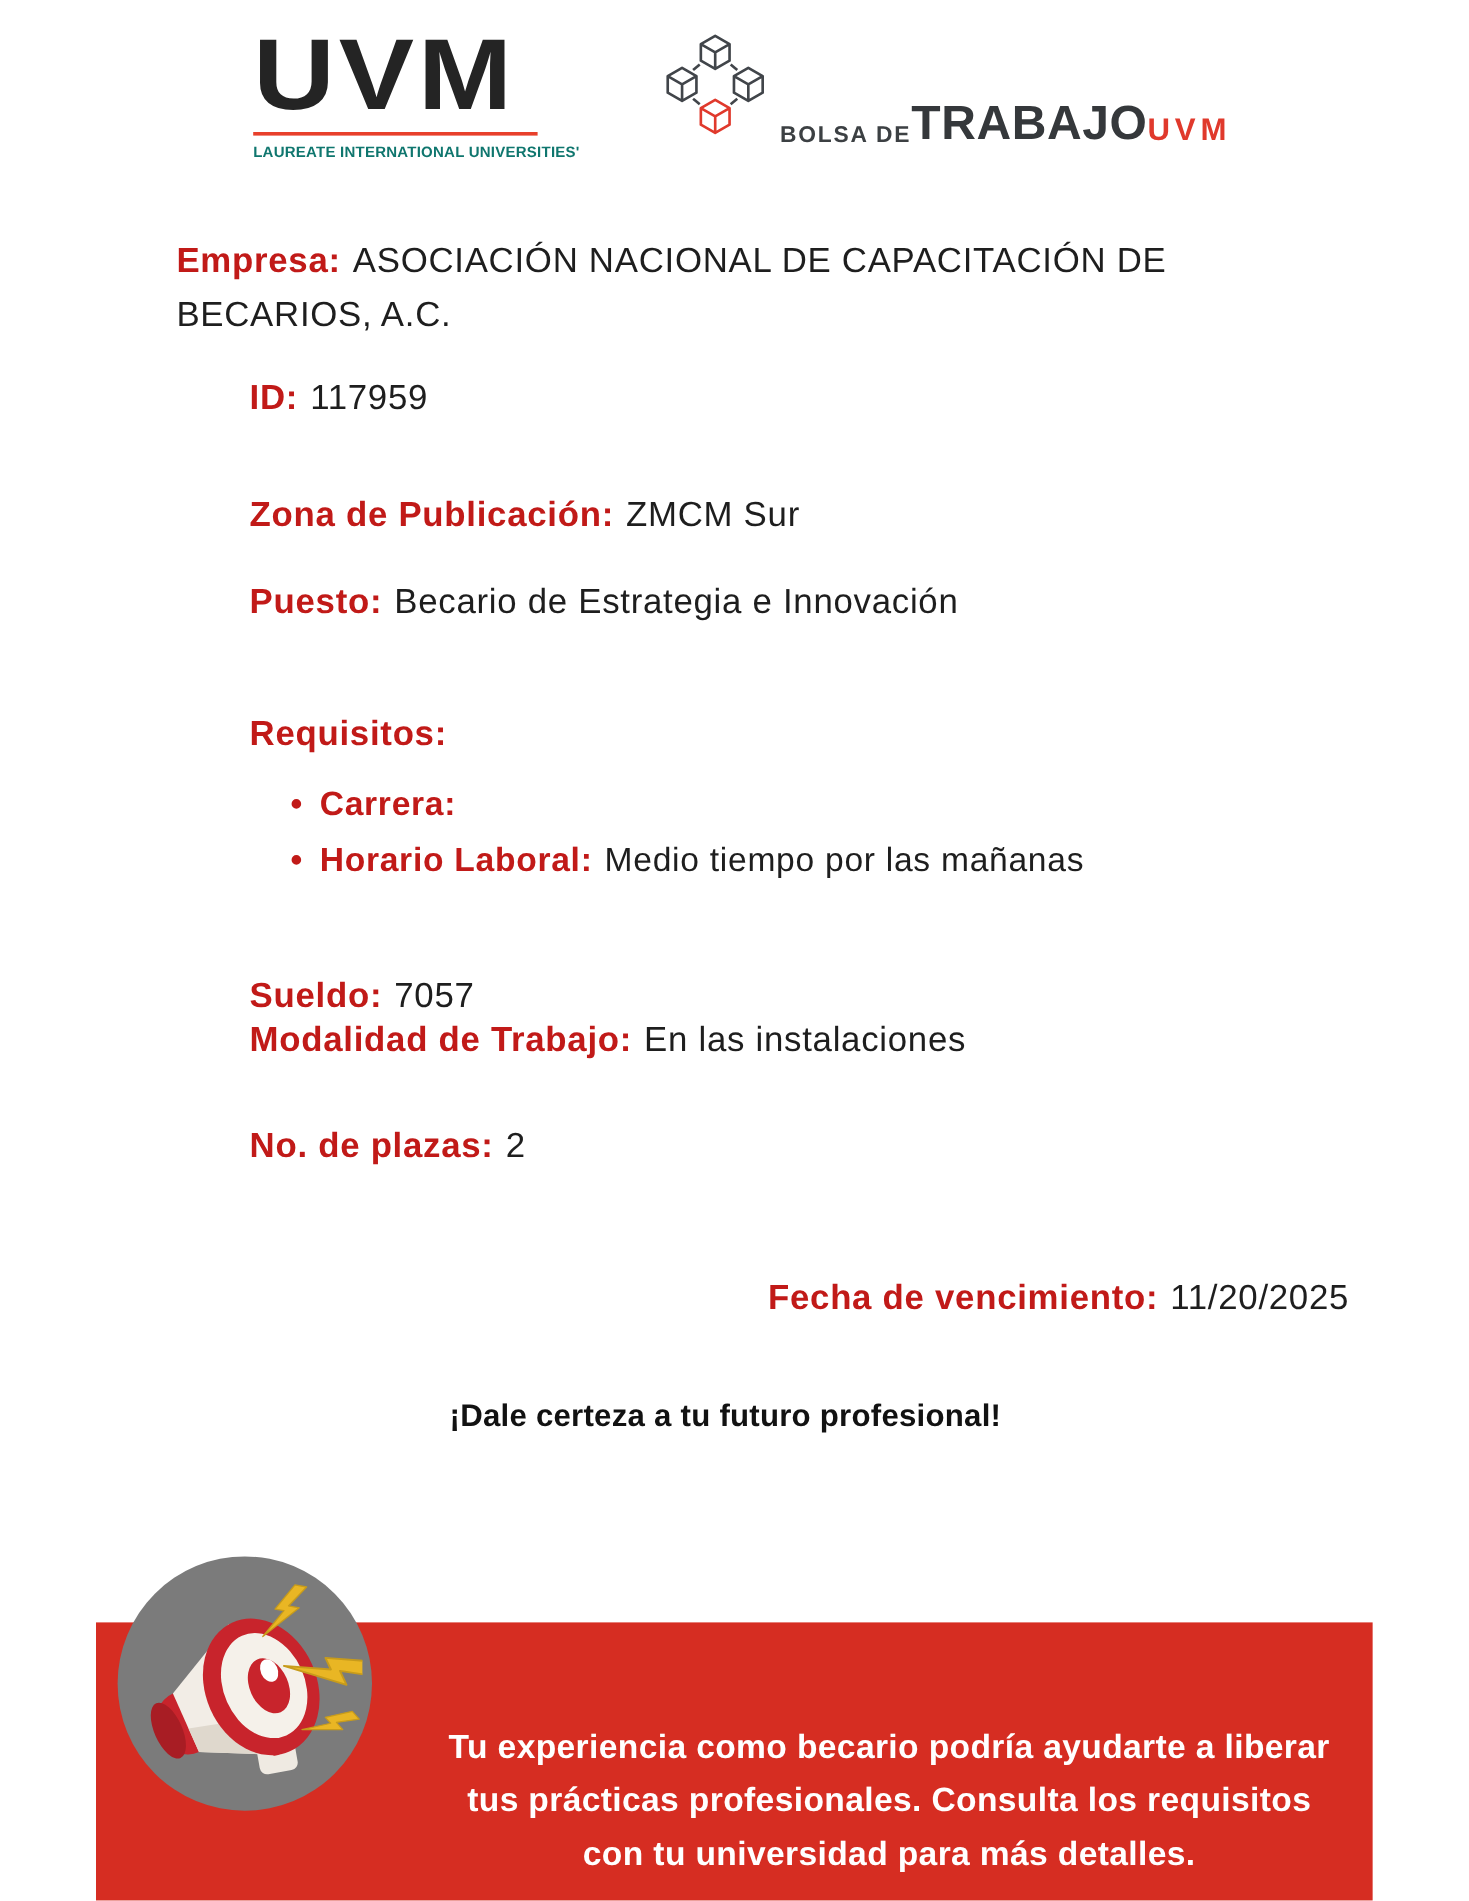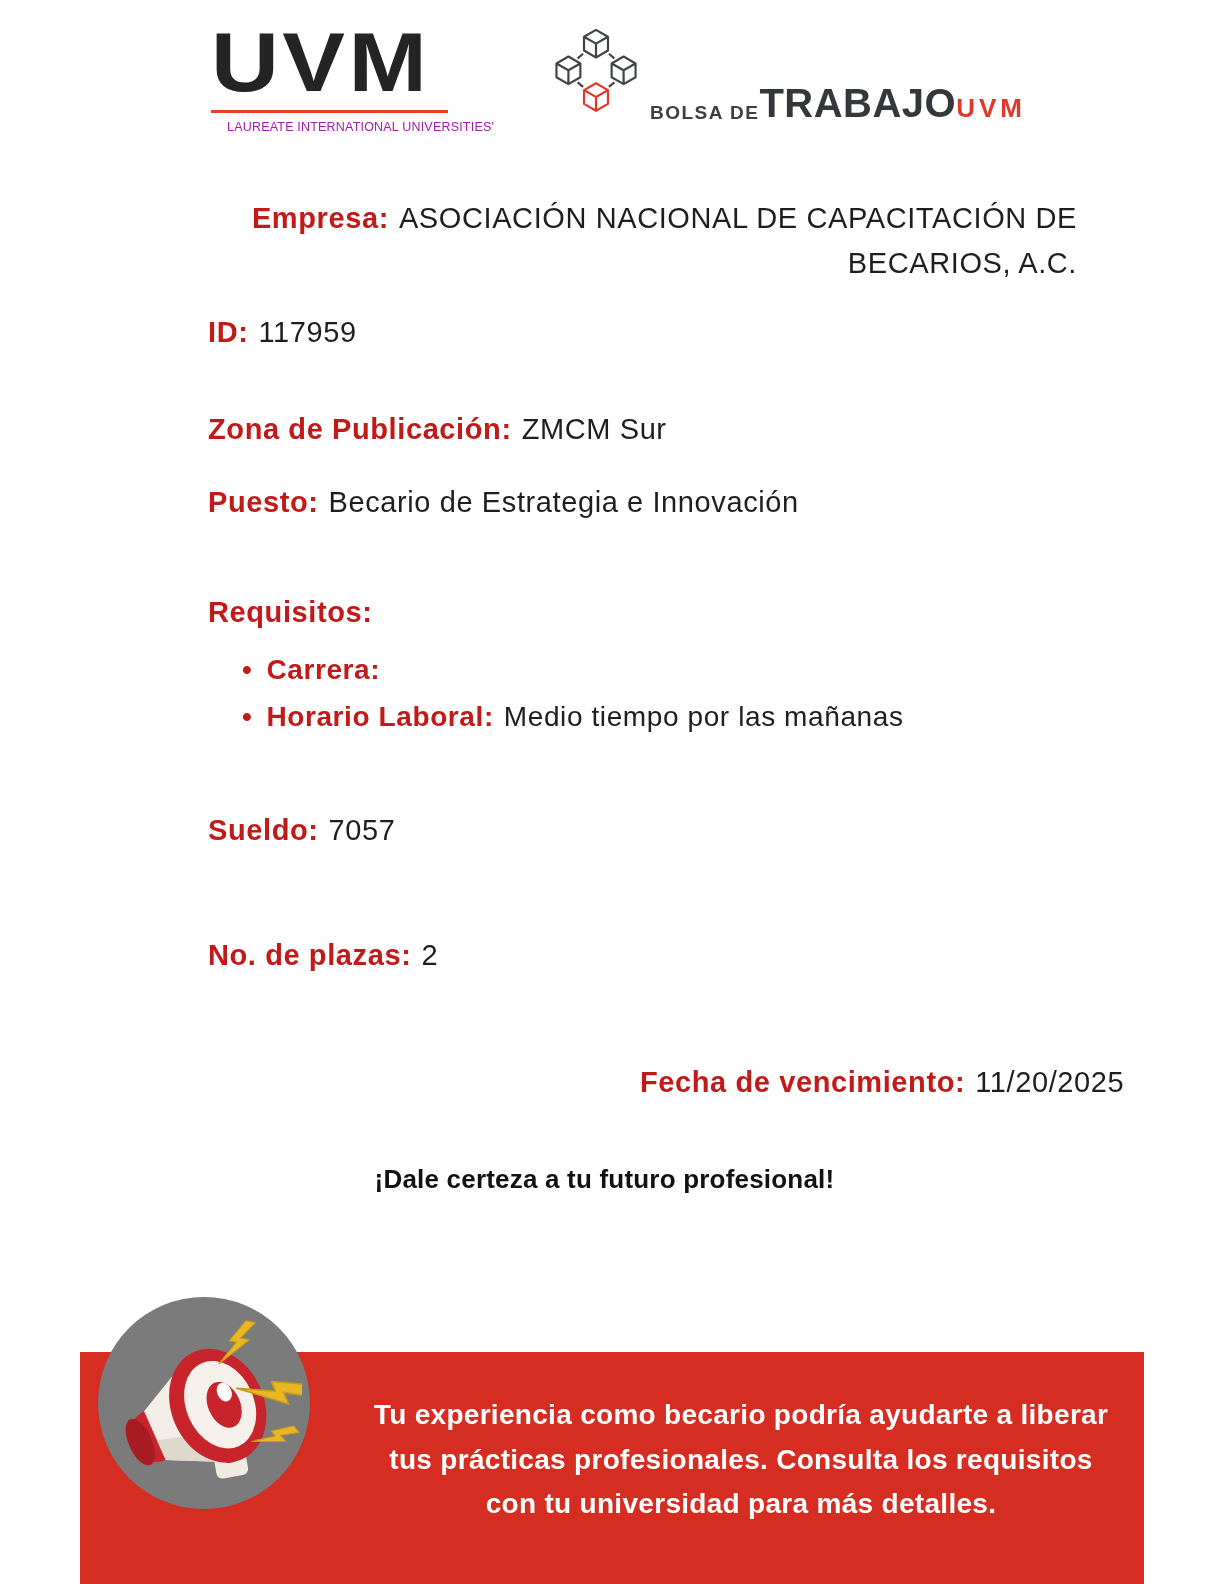--- a/index.html
+++ b/index.html
@@ -12,37 +12,37 @@
 
   
   .uvm-logo { position:absolute; left:131px; top:24px; }
   .uvm-word {
     display:inline-block; font-size:84px; font-weight:bold; line-height:0.92;
     color:#242424; letter-spacing:3px;
     transform:scaleX(1.12); transform-origin:left center;
   }
   .uvm-rule { width:237px; height:3px; background:#E8402B; margin-top:9px; }
   .uvm-tagline {
-    margin-top:7px; font-size:12.5px; font-weight:normal; color:#a21caf;
-    letter-spacing:0.2px; white-space:nowrap;margin-left:16px;
+    margin-top:7px; font-size:12.5px; font-weight:bold; color:#0f766e;
+    letter-spacing:0.2px; white-space:nowrap;
   }
 
   .bolsa-logo { position:absolute; right:118px; top:24px; display:flex; gap:8px; }
   .cubes-svg { width:92px; height:100px; }
   .bolsa-text { display:flex; flex-direction:row; align-items:flex-end; }
   .bolsa-line1 { font-size:19px; font-weight:600; color:#3C4043; letter-spacing:1.5px; margin-top:9px; }
   .bolsa-line2 { font-size:40px; font-weight:bold; color:#35383B; letter-spacing:0.5px; line-height:1.02; }
   .bolsa-line3 { font-size:26px; font-weight:bold; color:#E0392C; letter-spacing:4px; align-self:flex-end; margin-top:3px; }
 
   
   .row { position:absolute; left:128px; font-size:29px; color:#1E1E1E; letter-spacing:0.6px; white-space:nowrap; }
   .lbl { color:#C11A18; font-weight:bold; margin-right:10px; }
   .val { color:#1E1E1E; font-weight:normal; }
 
-  .empresa { position:absolute; left:0; right:0; top:196px; text-align:right;
+  .empresa { position:absolute; left:0; right:0; top:196px; text-align:left;
              font-size:29px; line-height:1.55; letter-spacing:0.6px; color:#1E1E1E; }
   .empresa-inner { max-width:930px; margin:0 auto; }
 
   .id-row        { top:316px; }
   .zona-row      { top:413px; }
   .puesto-row    { top:486px; }
   .reqs-title    { top:596px; }
   .sueldo-row    { top:814px; }
   .modalidad-row { top:851px; }
   .plazas-row    { top:939px; }
@@ -53,21 +53,21 @@
   .req-bullet { color:#C11A18; font-weight:bold; margin-right:14px; }
 
   .cta-head { position:absolute; left:0; right:15px; top:1164px; text-align:center;
               font-size:26px; font-weight:bold; color:#121212; letter-spacing:0.2px; }
   .cta-sub  { position:absolute; left:0; right:0; top:1198px; text-align:center;
               font-size:30px; color:#1E1E1E; letter-spacing:0.4px; }
 
   
   .banner {
     position:absolute; left:0; right:0; top:1352px; bottom:0;
-    background:#D62D22; display:flex; align-items:center;
+    background:#D62D22; display:flex; align-items:flex-end;
   }
   .banner-text {
     flex:1; margin-left:258px; padding:0 28px 16px 28px; text-align:center;
     color:#ffffff; font-weight:bold; font-size:28px; line-height:1.6;
     letter-spacing:0.3px;
   }
   .mega-circle {
     position:absolute; left:18px; top:1297px; width:212px; height:212px;
     border-radius:50%; background:#7B7B7B; z-index:2; overflow:hidden;
     display:flex; align-items:center; justify-content:center;
@@ -143,20 +143,23 @@
       <span class="req-bullet">•</span>
       <span class="lbl">Horario Laboral:</span>
         <span class="val">Medio tiempo por las mañanas</span>
     </div>
   </div>
 
   <div class="row sueldo-row">
     <span class="lbl">Sueldo:</span><span class="val">7057</span>
   </div>
 
+  <div class="row modalidad-row">
+    <span class="lbl">Modalidad de Trabajo:</span><span class="val">En las instalaciones</span>
+  </div>
 
   <div class="row plazas-row">
     <span class="lbl">No. de plazas:</span><span class="val">2</span>
   </div>
 
   <div class="row fecha-row">
     <span class="lbl">Fecha de vencimiento:</span><span class="val">11/20/2025</span>
   </div>
 
   <div class="cta-head">¡Dale certeza a tu futuro profesional!</div>

